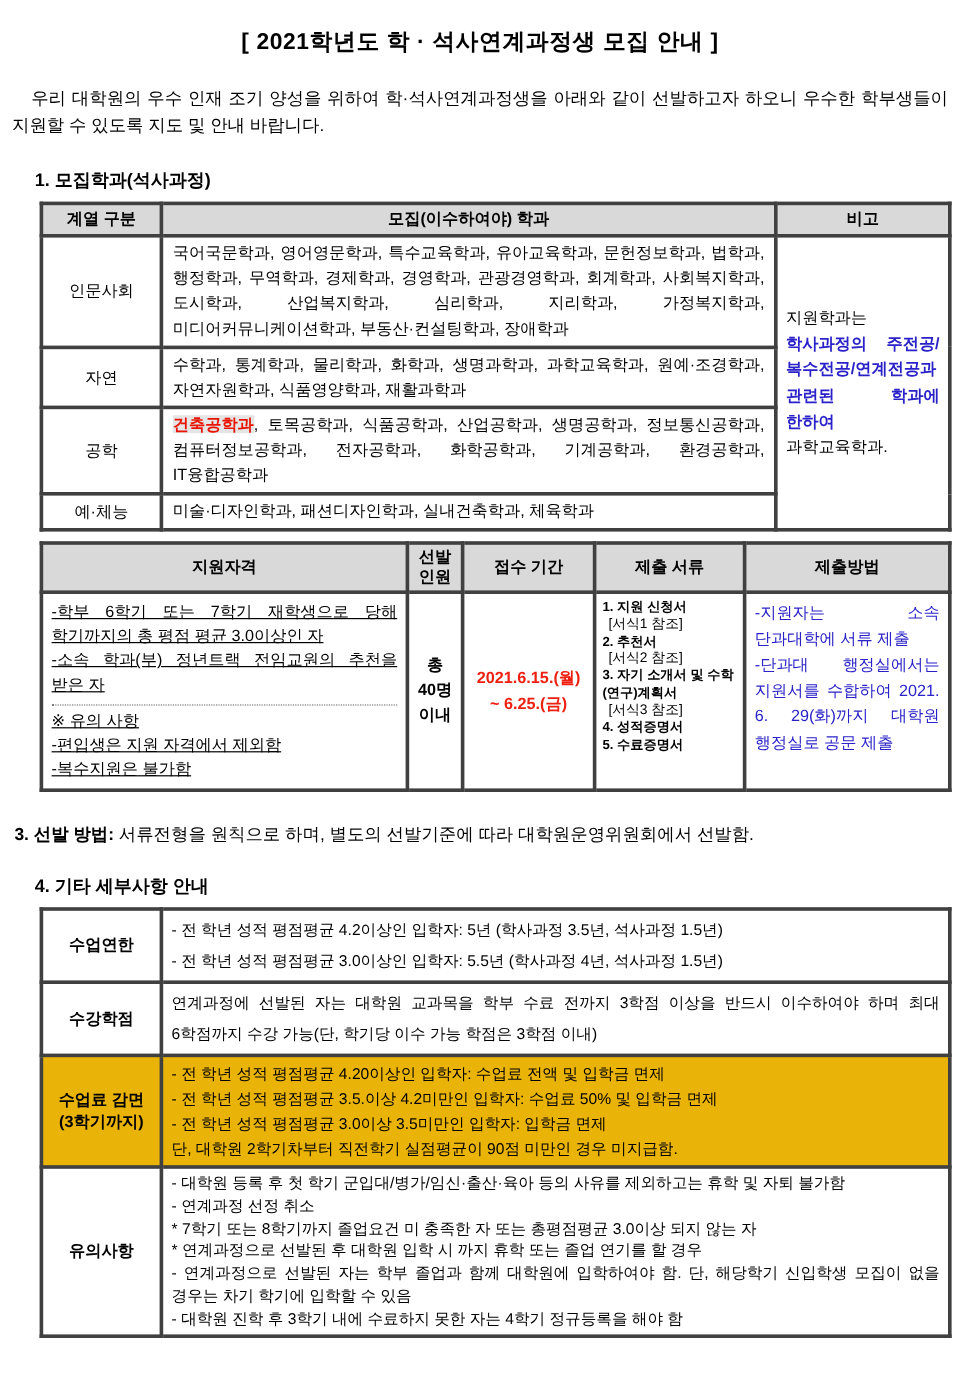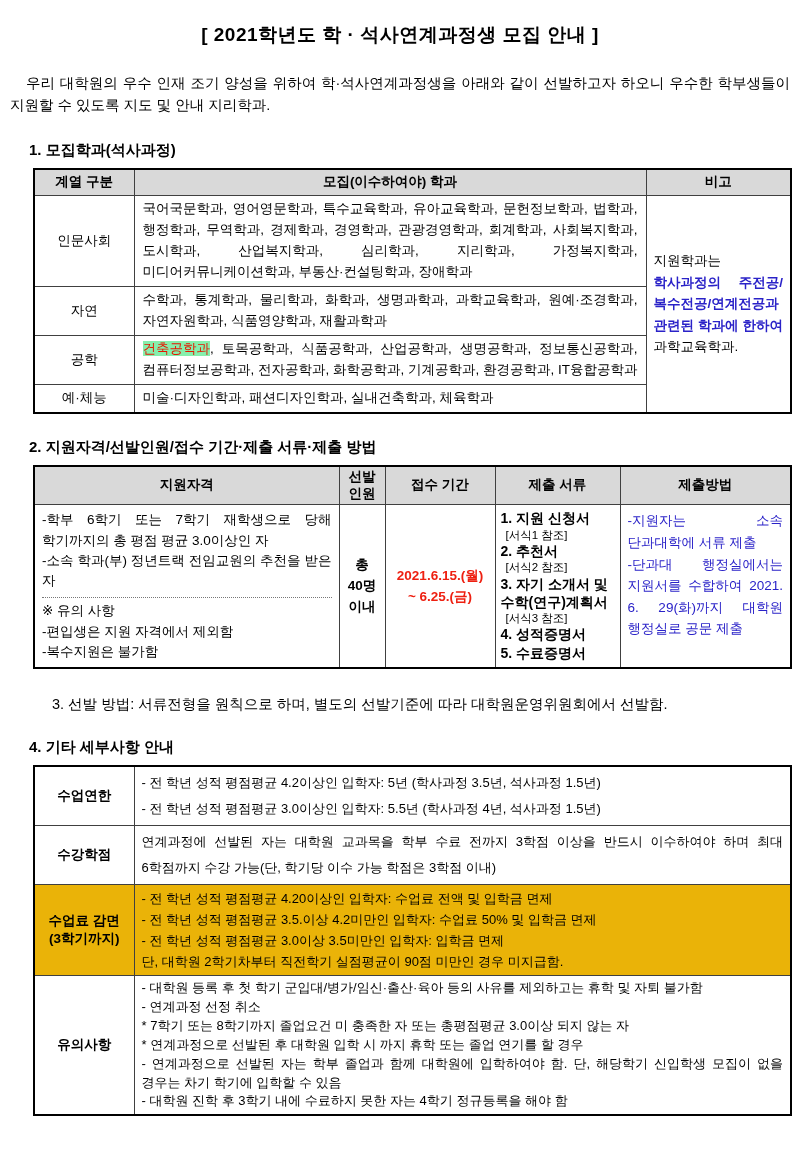--- a/index.html
+++ b/index.html
@@ -26,75 +26,75 @@
     text-align: justify;
     text-indent: 16px;
     word-break: keep-all;
   }
   .sec-heading {
     font-size: 15px;
     font-weight: bold;
     margin: 24px 0 0 19px;
   }
   .sec3-line { font-size: 14.5px; margin: 26px 0 0 2px; }
-  .sec3-line .lead { font-weight: normal; margin-left: 40px; }
+  .sec3-line .lead { font-weight: bold; }
 
   table {
     border-collapse: collapse;
     table-layout: fixed;
     width: 757px;
     margin: 8px 0 0 23px;
     border: 2px solid #000;
   }
   th, td {
-    border: 1px solid #404040;
+    border: 3px solid #404040;
     font-size: 13.5px;
     padding: 2px 6px;
     vertical-align: middle;
     word-break: keep-all;
   }
   th {
     background: #d9d9d9;
     font-weight: bold;
     text-align: center;
     height: 27px;
     line-height: 1.25;
     white-space: pre-line;
   }
   .cell-center { text-align: center; }
   .cell-just { text-align: justify; }
   .majors { line-height: 1.55; padding: 3px 8px; }
   .note-cell { line-height: 1.6; padding: 4px 7px; font-size: 13.5px; }
   .note-em { color: #2a22c8; font-weight: bold; }
-  .hl-red { background: #86efac; color: #e81400; font-weight: normal; }
+  .hl-red { background: #e5e5e5; color: #e81400; font-weight: bold; }
 
   .pre { white-space: pre-line; }
-  .qual-cell { vertical-align: top; padding: 5px 7px; line-height: 1.5; }
+  .qual-cell { vertical-align: top; padding: 5px 7px; line-height: 1.5; text-decoration: underline; }
   .dotted-sep { border-top: 1.5px dotted #777; margin: 6px 0 3px 0; }
   .quota-cell { text-align: center; font-weight: bold; line-height: 1.55; }
   .period-cell { text-align: center; font-weight: bold; color: #ee2011; line-height: 1.6; }
   .docs-cell { vertical-align: top; padding: 4px 5px; }
-  .doc-num { font-weight: bold; font-size: 14px; line-height: 1.3; }
+  .doc-num { font-weight: bold; font-size: 11px; line-height: 1.3; }
   .doc-ref { font-size: 11.5px; line-height: 1.25; padding-left: 5px; }
   .method-cell { vertical-align: top; color: #2a22c8; line-height: 1.6; padding: 5px 7px; text-align: justify; }
 
   .t3-label { text-align: center; font-weight: bold; line-height: 1.35; white-space: pre-line; }
   .t3-content { line-height: 1.45; font-size: 13px; padding: 3px 7px; }
   .t3-roomy { line-height: 2.0; }
   .t3-mid { line-height: 1.62; }
   .row-yellow td { background: #eab308; }
 </style>
 </head>
 <body>
 
 <div class="page">
 
   <div class="doc-title">[ 2021학년도 학 · 석사연계과정생 모집 안내 ]</div>
 
-  <p class="intro">우리 대학원의 우수 인재 조기 양성을 위하여 학·석사연계과정생을 아래와 같이 선발하고자 하오니 우수한 학부생들이 지원할 수 있도록 지도 및 안내 지리학과.</p>
+  <p class="intro">우리 대학원의 우수 인재 조기 양성을 위하여 학·석사연계과정생을 아래와 같이 선발하고자 하오니 우수한 학부생들이 지원할 수 있도록 지도 및 안내 바랍니다.</p>
 
   <div class="sec-heading">1. 모집학과(석사과정)</div>
 
   <table>
     <colgroup>
         <col style="width:100px">
         <col style="width:512px">
         <col style="width:145px">
       </colgroup>
     <tbody>
@@ -118,21 +118,20 @@
       <td class="cell-center">공학</td>
       <td class="majors cell-just"><span class="hl-red">건축공학과</span><span>, 토목공학과, 식품공학과, 산업공학과, 생명공학과, 정보통신공학과, 컴퓨터정보공학과, 전자공학과, 화학공학과, 기계공학과, 환경공학과, IT융합공학과</span></td>
     </tr>
     <tr>
       <td class="cell-center">예·체능</td>
       <td class="majors">미술·디자인학과, 패션디자인학과, 실내건축학과, 체육학과</td>
     </tr>
   </tbody>
     </table>
 
-  <div class="sec-heading">2. 지원자격/선발인원/접수 기간·제출 서류·제출 방법</div>
 
   <table>
     <colgroup>
         <col style="width:305px">
         <col style="width:46px">
         <col style="width:110px">
         <col style="width:125px">
         <col style="width:171px">
       </colgroup>
     <tbody>

